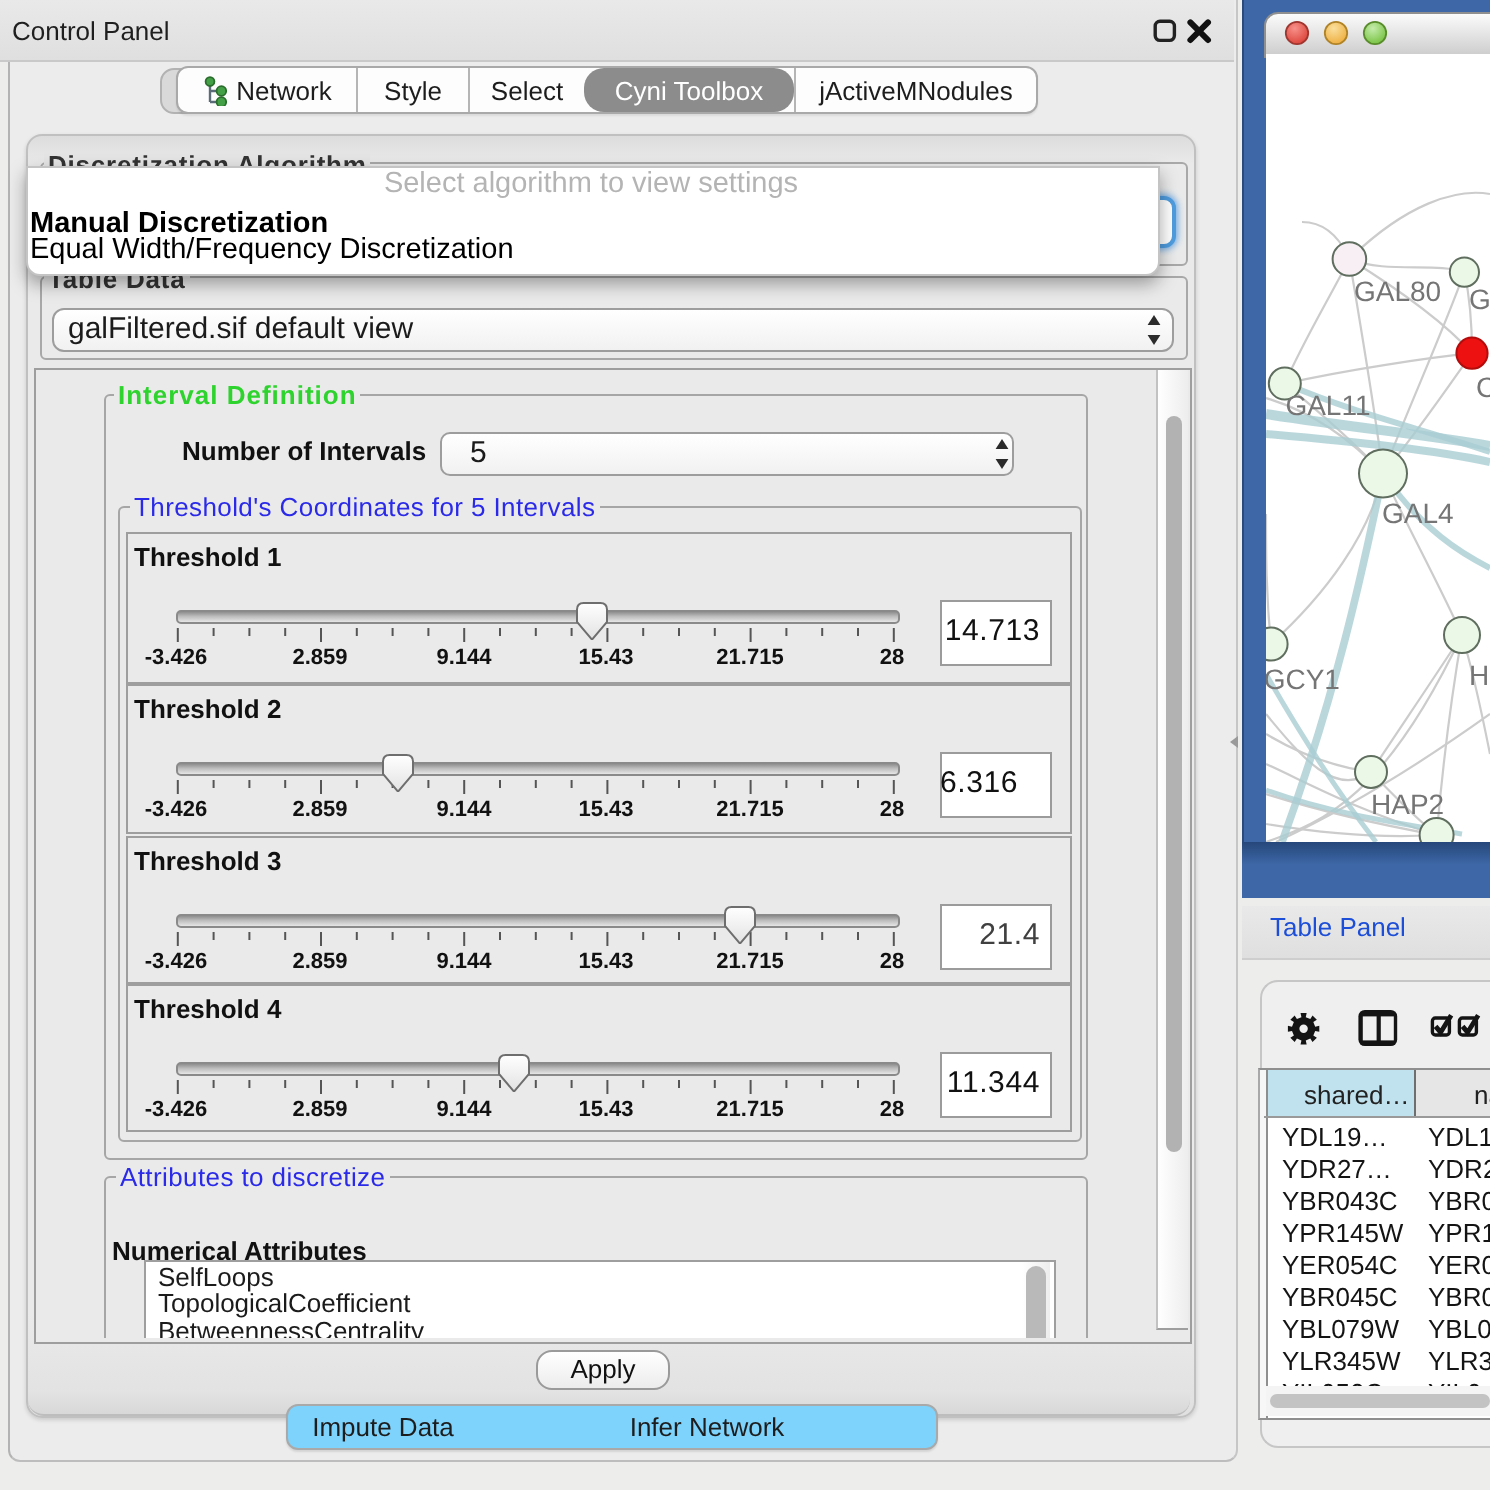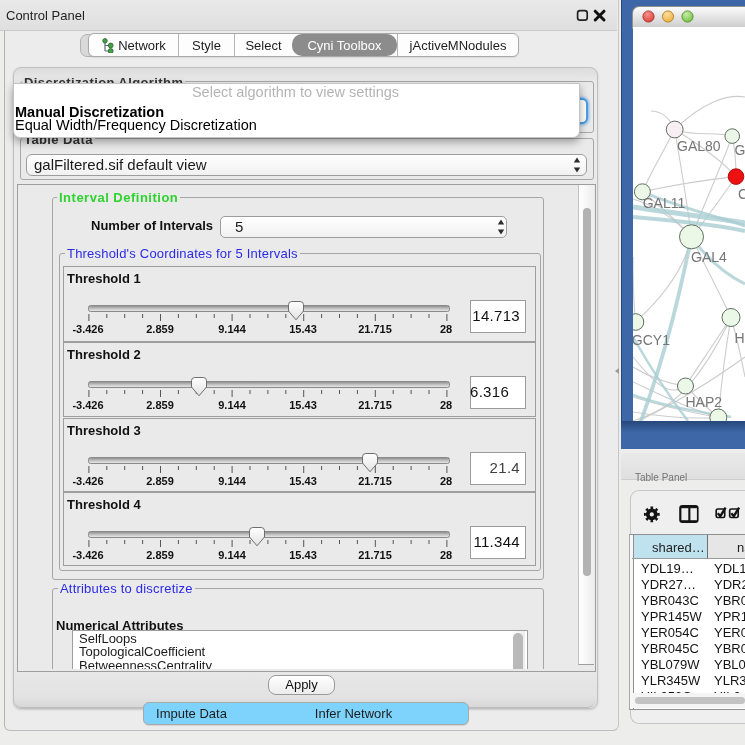--- a/index.html
+++ b/index.html
@@ -366,21 +366,21 @@
     <text x="105" y="171.5">C</text>
     <text x="9.7" y="180.5">GAL11</text>
     <text x="58" y="234.5">GAL4</text>
     <text x="-1.2" y="317.5">GCY1</text>
     <text x="101.5" y="315.5">H</text>
     <text x="52.5" y="380">HAP2</text>
   </g>
 </svg>
 
 <div class="abs" style="left:621px;top:453px;width:124px;height:26px;background:linear-gradient(#e9e9e9,#dfdfdf);border-bottom:1px solid #cecece;"></div>
-<div class="abs" style="left:635px;top:472px;font-size:10px;color:#737373;">Table Panel</div>
+<div class="abs" style="left:635px;top:456px;font-size:13px;color:#1d4ed8;">Table Panel</div>
 
 <div class="abs" style="left:630px;top:490px;width:115px;height:232px;background:#efefef;border:1px solid #c6c6c6;border-radius:9px 0 0 9px;border-right:none;"></div>
 
 <svg class="abs" style="left:643px;top:504px;" width="102" height="20" viewBox="0 0 102 20">
   <g fill="#141414">
     <path d="M16.65 8.87 L16.65 11.93 L14.60 11.48 L13.66 13.74 L15.43 14.87 L13.27 17.03 L12.14 15.26 L9.88 16.20 L10.33 18.25 L7.27 18.25 L7.72 16.20 L5.46 15.26 L4.33 17.03 L2.17 14.87 L3.94 13.74 L3.00 11.48 L0.95 11.93 L0.95 8.87 L3.00 9.32 L3.94 7.06 L2.17 5.93 L4.33 3.77 L5.46 5.54 L7.72 4.60 L7.27 2.55 L10.33 2.55 L9.88 4.60 L12.14 5.54 L13.27 3.77 L15.43 5.93 L13.66 7.06 L14.60 9.32 Z"></path>
     <circle cx="8.8" cy="10.4" r="5.2" fill="#141414"></circle>
     <circle cx="8.8" cy="10.4" r="2.1" fill="#efefef"></circle>
   </g>
   <rect x="36.2" y="1" width="19.4" height="18" rx="3.2" fill="#141414"></rect>

